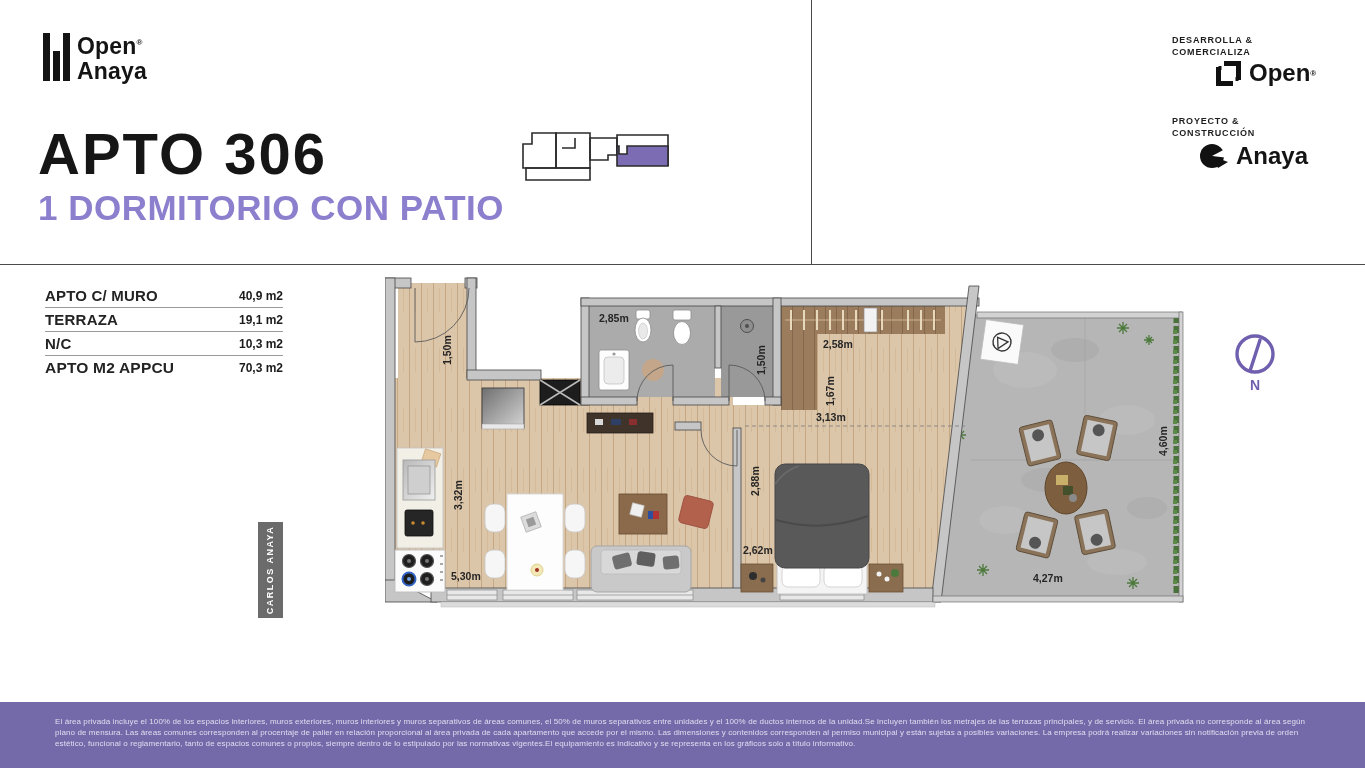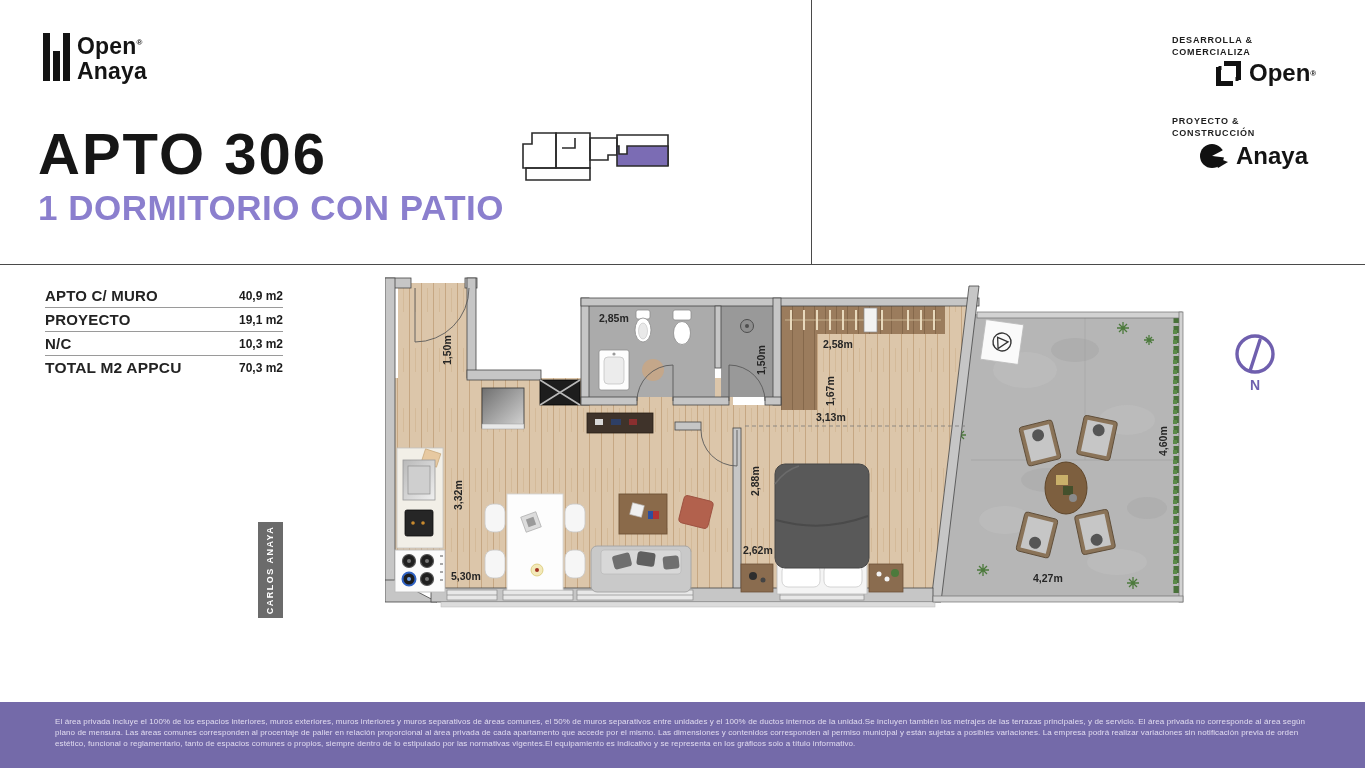--- a/index.html
+++ b/index.html
@@ -124,29 +124,29 @@
     </svg>
     <span class="partner-name">Anaya</span>
   </div>
 
   <div class="abs areas">
     <div class="area-row lined">
       <span class="area-label">APTO C/ MURO</span>
       <span class="area-value">40,9 m2</span>
     </div>
     <div class="area-row lined">
-      <span class="area-label">PROYECTO</span>
+      <span class="area-label">TERRAZA</span>
       <span class="area-value">19,1 m2</span>
     </div>
     <div class="area-row lined">
       <span class="area-label">N/C</span>
       <span class="area-value">10,3 m2</span>
     </div>
     <div class="area-row total">
-      <span class="area-label">TOTAL M2 APPCU</span>
+      <span class="area-label">APTO M2 APPCU</span>
       <span class="area-value">70,3 m2</span>
     </div>
   </div>
 
   <div class="abs street-strip">
     <span>CARLOS ANAYA</span>
   </div>
 
   <svg class="abs plan" width="800" height="340" viewBox="0 0 800 340">
     <defs>

